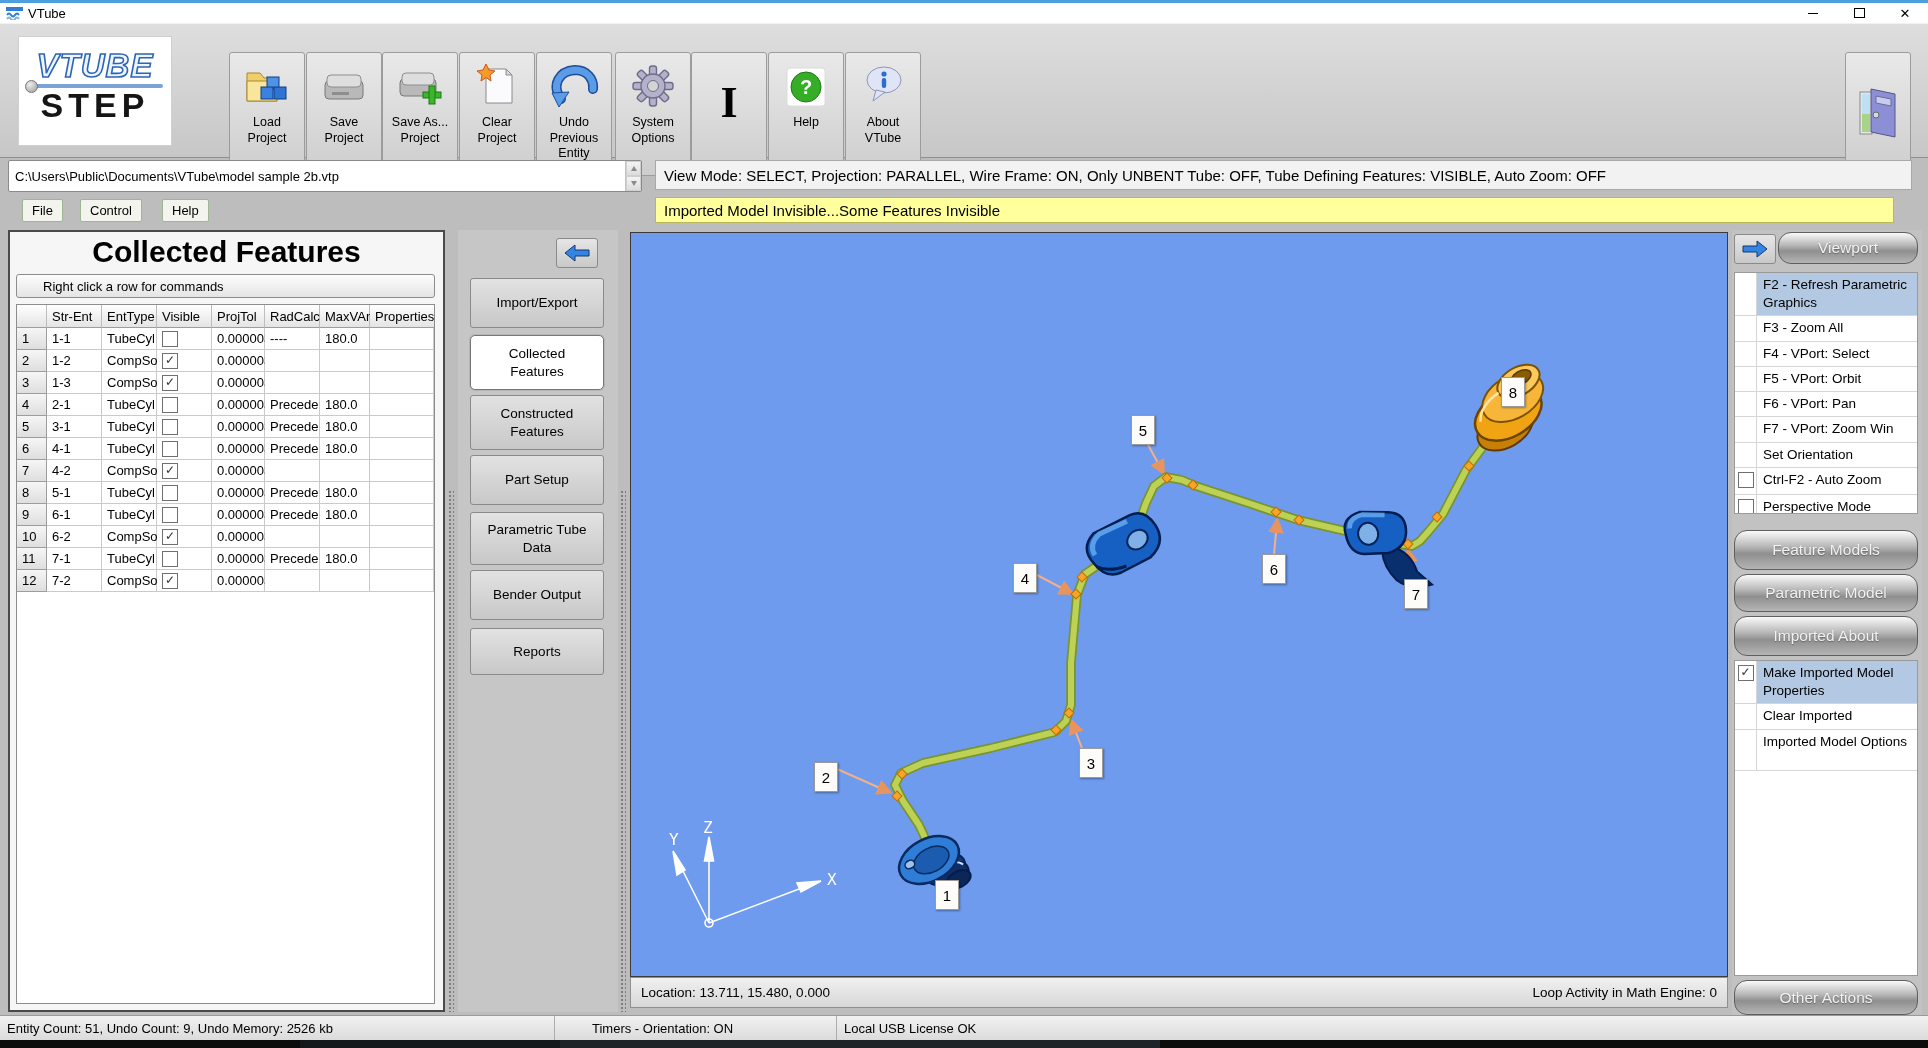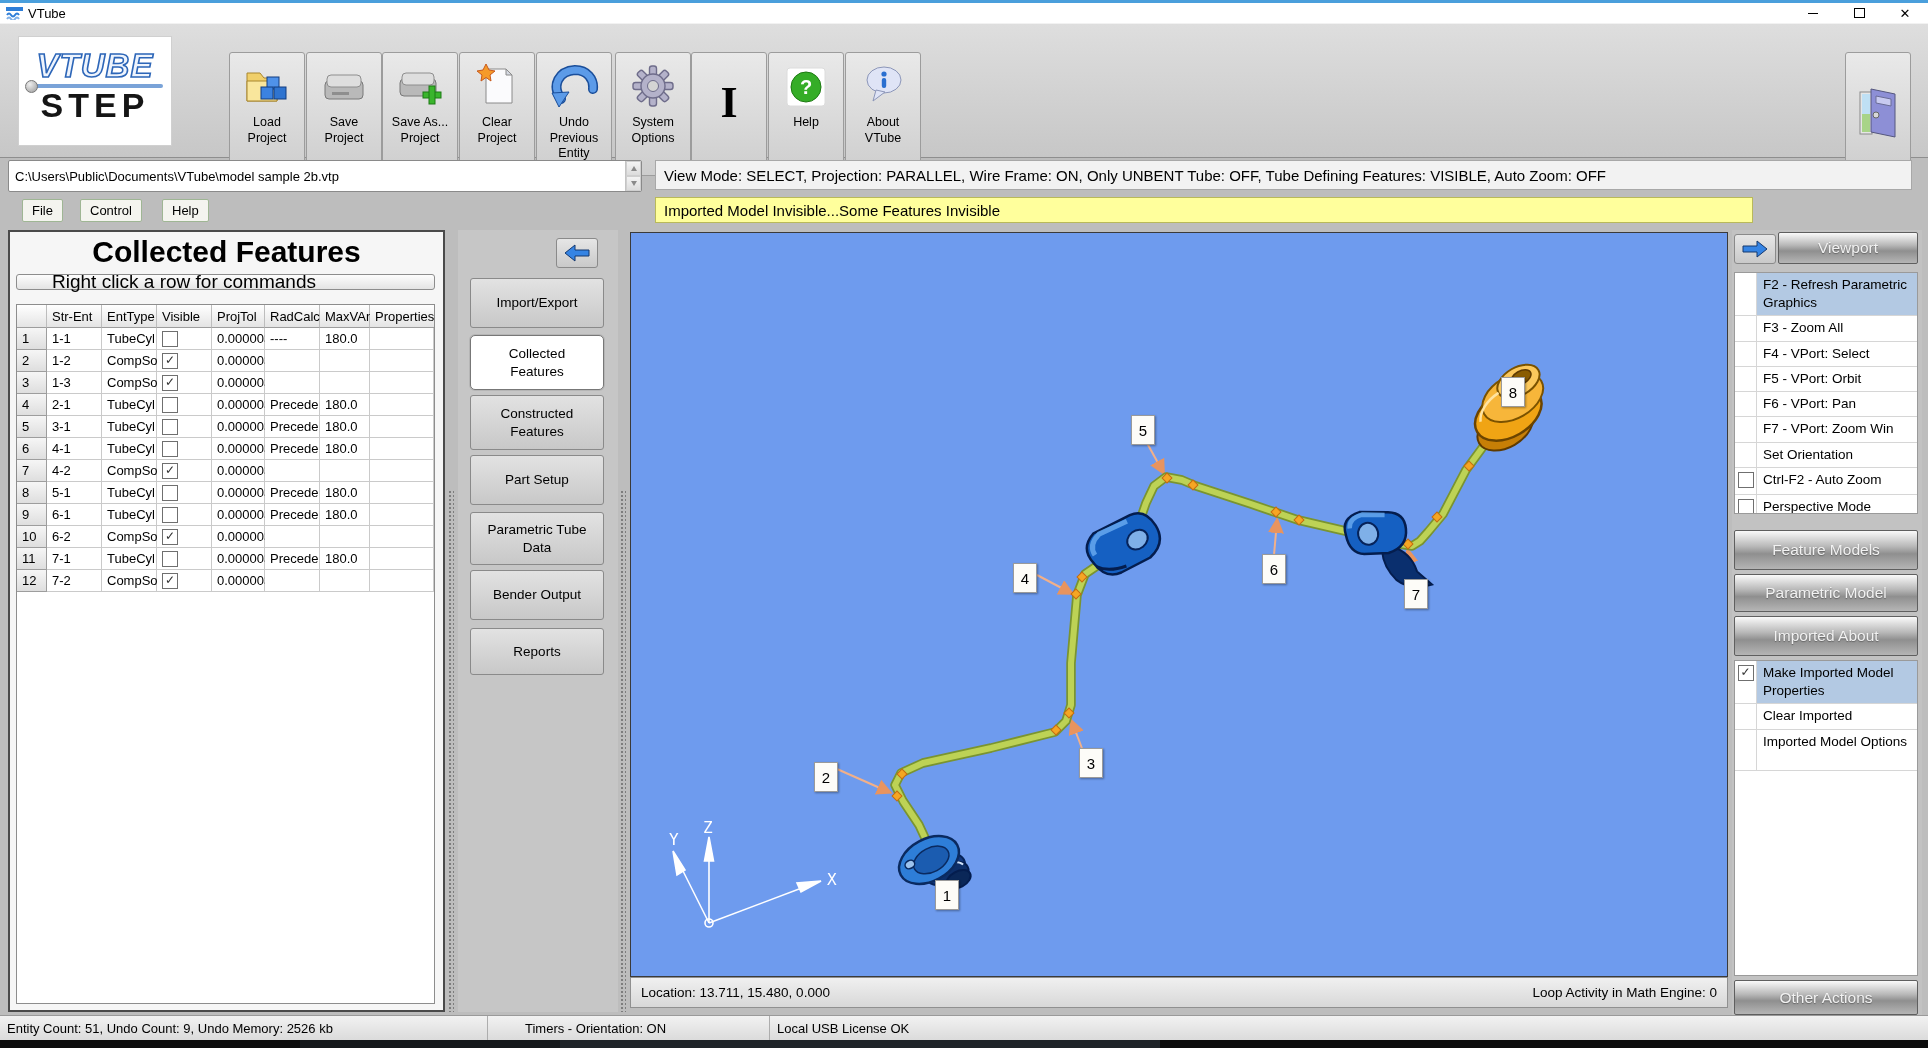--- a/index.html
+++ b/index.html
@@ -40,28 +40,28 @@
   #pathspin{width:15px;display:flex;flex-direction:column;border-left:1px solid #c4c4c4;}
   .spinbtn{flex:1;background:linear-gradient(#f4f4f4,#dcdcdc);border:1px solid #cfcfcf;display:flex;align-items:center;justify-content:center;}
   .tri-up{width:0;height:0;border-left:3.5px solid transparent;border-right:3.5px solid transparent;border-bottom:5px solid #8a8a8a;}
   .tri-down{width:0;height:0;border-left:3.5px solid transparent;border-right:3.5px solid transparent;border-top:5px solid #8a8a8a;}
   #viewmodebar{left:655px;top:160px;width:1257px;height:30px;background:#f2f2f2;border:1px solid #a8a8a8;
     display:flex;align-items:center;font-size:15px;padding-left:8px;box-sizing:border-box;}
 
   
   .menubtn{position:absolute;top:199px;height:23px;background:#f4f4ef;border:1px solid #9fb694;border-radius:2px;
     font-size:13px;display:flex;align-items:center;justify-content:center;padding:0 9px;box-sizing:border-box;}
-  #banner{left:655px;top:197px;width:1098px;height:26px;background:#ffff9c;border:1px solid #b9b95a;
+  #banner{left:655px;top:197px;width:1239px;height:26px;background:#ffff9c;border:1px solid #b9b95a;
     display:flex;align-items:center;font-size:15px;padding-left:8px;box-sizing:border-box;}
 
   
   #leftpanel{left:8px;top:230px;width:437px;height:782px;background:#f6f6f6;border:2px solid #4a4a4a;box-sizing:border-box;}
   #lp-title{text-align:center;font-size:30px;font-weight:600;margin-top:3px;}
-  #lp-hint{position:absolute;left:6px;top:42px;width:419px;height:16px;border:1px solid #8d8d8d;border-radius:3px;
-    background:linear-gradient(#fdfdfd,#e4e4e4);font-size:19px;display:flex;align-items:center;padding-left:35px;box-sizing:border-box;}
+  #lp-hint{position:absolute;left:6px;top:42px;width:419px;height:24px;border:1px solid #8d8d8d;border-radius:3px;
+    background:linear-gradient(#fdfdfd,#e4e4e4);font-size:13px;display:flex;align-items:center;padding-left:26px;box-sizing:border-box;}
   #lp-table{position:absolute;left:6px;top:72px;width:419px;height:700px;background:#fff;border:1px solid #8d8d8d;box-sizing:border-box;overflow:hidden;}
   .tgrid{display:grid;grid-template-columns:30px 55px 55px 55px 53px 55px 50px 1fr;}
   .thcell{height:23px;background:linear-gradient(#ffffff,#e4e4e4);border-right:1px solid #bdbdbd;border-bottom:1px solid #9d9d9d;
     font-size:13px;display:flex;align-items:center;padding-left:5px;box-sizing:border-box;}
   .trow{display:grid;grid-template-columns:30px 55px 55px 55px 53px 55px 50px 1fr;}
   .tcell{height:22px;border-right:1px solid #cacaca;border-bottom:1px solid #cacaca;font-size:13px;
     display:flex;align-items:center;padding-left:5px;box-sizing:border-box;background:#fff;}
   .rownum{background:linear-gradient(#f6f6f6,#dedede);border-right:1px solid #9d9d9d;border-bottom:1px solid #9d9d9d;}
   .cb{width:14px;height:14px;border:1px solid #6f6f6f;background:#fff;font-size:12px;line-height:13px;text-align:center;color:#333;}
 
@@ -80,21 +80,21 @@
   
   #viewport{left:630px;top:232px;width:1098px;height:745px;background:#6e9bee;border:1px solid #3a3a3a;box-sizing:border-box;}
   .vlabel{position:absolute;width:22px;height:28px;background:#fdfcf8;border:1px solid #9a9a9a;box-shadow:1px 1px 2px rgba(0,0,0,.35);
     font-size:15px;display:flex;align-items:center;justify-content:center;transform:translate(-50%,-50%);}
   #locbar{left:630px;top:977px;width:1098px;height:31px;background:linear-gradient(#f0f0f0,#d8d8d8);
     border:1px solid #909090;box-sizing:border-box;display:flex;align-items:center;justify-content:space-between;
     font-size:13.5px;padding:0 10px;}
 
   
   #rightpanel{left:1732px;top:230px;width:190px;height:785px;background:#c2c2c2;}
-  .metal{position:absolute;border:1px solid #5f5f5f;border-radius:2px;color:#f2f2f2;
+  .metal{position:absolute;border:1px solid #5f5f5f;border-radius:13px;color:#f2f2f2;
     background:linear-gradient(#fafafa,#b9b9b9 40%,#8f8f8f 60%,#b5b5b5);
     display:flex;align-items:center;justify-content:center;font-size:15.5px;text-shadow:0 1px 1px #666;box-sizing:border-box;}
   .listbox{position:absolute;background:#fff;border:1px solid #9a9a9a;box-sizing:border-box;overflow:hidden;}
   .lrow{display:flex;border-bottom:1px solid #d6d6d6;}
   .lrow .cbcol{width:22px;border-right:1px solid #d6d6d6;display:flex;align-items:flex-start;justify-content:center;padding-top:4px;box-sizing:border-box;}
   .lrow .ltext{flex:1;font-size:13.5px;padding:3px 2px 3px 6px;line-height:1.35;}
   .lrow.hl .ltext{background:#b3c9e3;}
 
   
   #statusbar{left:0;top:1015px;width:1928px;height:25px;background:linear-gradient(#f2f2f2,#dadada);
@@ -692,21 +692,21 @@
           <div class="ltext">Imported Model Options</div>
         </div>
       </div>
 
     <div class="metal" style="left:2px;top:750px;width:184px;height:35px">
       <span>Other Actions</span>
     </div>
   </div>
 
   <div class="abs" id="statusbar">
-    <div class="statsec" style="width:488px">
+    <div class="statsec" style="width:555px">
       <span>Entity Count: 51, Undo Count: 9, Undo Memory: 2526 kb</span>
     </div>
     <div class="statsec" style="width:282px">
       <span style="margin-left:30px">Timers - Orientation: ON</span>
     </div>
     <div class="statsec" style="flex:1;border-right:0">
       <span>Local USB License OK</span>
     </div>
   </div>
 

